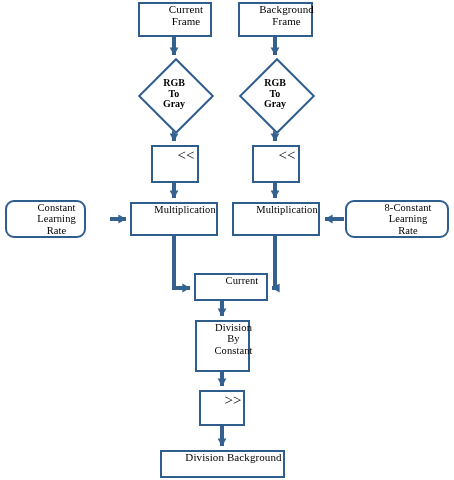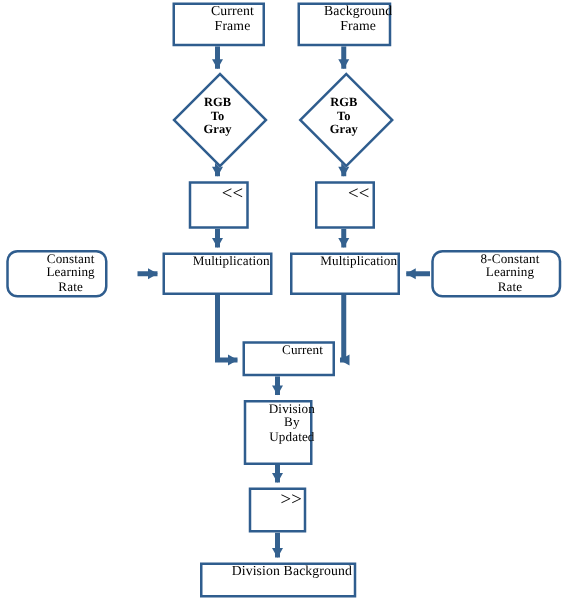--- a/index.html
+++ b/index.html
@@ -201,21 +201,21 @@
 Rate</span>
   </div>
 
   <div class="node rect" id="node-addition">
     <span class="lbl">Current</span>
   </div>
 
   <div class="node rect" id="node-division">
     <span class="lbl">Division
 By
-Updated</span>
+Constant</span>
   </div>
 
   <div class="node rect" id="node-rshift">
     <span class="lbl">&gt;&gt;</span>
   </div>
 
   <div class="node rect" id="node-updated-bg">
     <span class="lbl">Division Background</span>
   </div>
 

